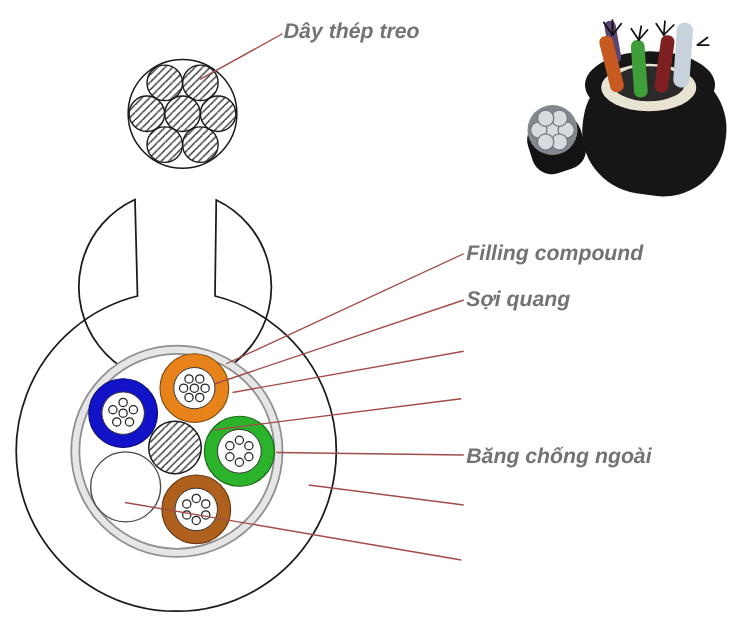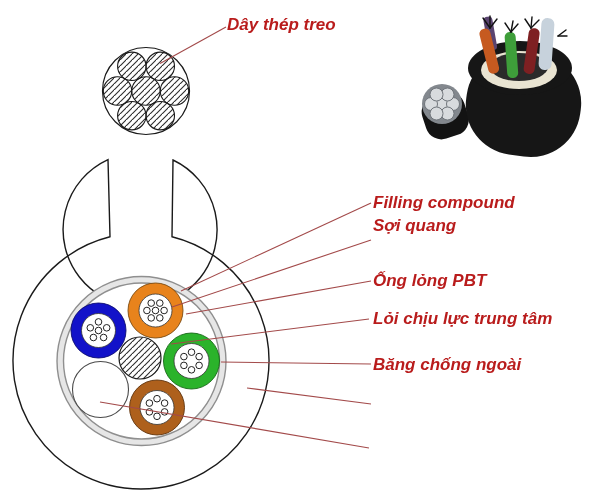--- a/index.html
+++ b/index.html
@@ -1,20 +1,20 @@
 <!DOCTYPE html>
 <html><head>
 <meta charset="utf-8">
 <style>
   html,body{margin:0;padding:0;background:#fff;}
   #stage{position:relative;width:600px;height:504px;background:#ffffff;overflow:hidden;
          font-family:"Liberation Sans", sans-serif;}
   #diagram-svg{position:absolute;left:0;top:0;z-index:1;}
   .lbl{position:absolute;z-index:2;font-weight:bold;font-style:italic;
-       font-size:17px;line-height:20px;color:#b91c1c;white-space:nowrap;}
+       font-size:17px;line-height:20px;color:#737373;white-space:nowrap;}
 </style>
 </head>
 <body>
 
 <div id="stage">
 
   <svg id="diagram-svg" width="600" height="504" viewBox="0 0 600 504">
     <defs>
       <pattern id="hatch" patternUnits="userSpaceOnUse" width="6" height="6">
         <path d="M-1,7 L7,-1" stroke="#2a2a2a" stroke-width="1.1"></path>
@@ -163,22 +163,20 @@
       <line x1="371" y1="364" x2="221" y2="362"></line>
       <line x1="371" y1="404" x2="247" y2="388"></line>
       <line x1="369" y1="448" x2="100" y2="402"></line>
     </g>
   </svg>
 
   <div class="lbl" style="left:227px;top:15px">Dây thép treo</div>
 
   <div class="lbl" style="left:373px;top:193px">Filling compound</div>
 
-  <div class="lbl" style="left:373px;top:216px">Sợi quang</div>
+  <div class="lbl" style="left:373px;top:230px">Sợi quang</div>
 
-  <div class="lbl" style="left:373px;top:271px">Ống lỏng PBT</div>
 
-  <div class="lbl" style="left:373px;top:309px">Lỏi chịu lực trung tâm</div>
 
   <div class="lbl" style="left:373px;top:355px">Băng chống ngoài</div>
 
 
 </div>
 
 </body></html>

